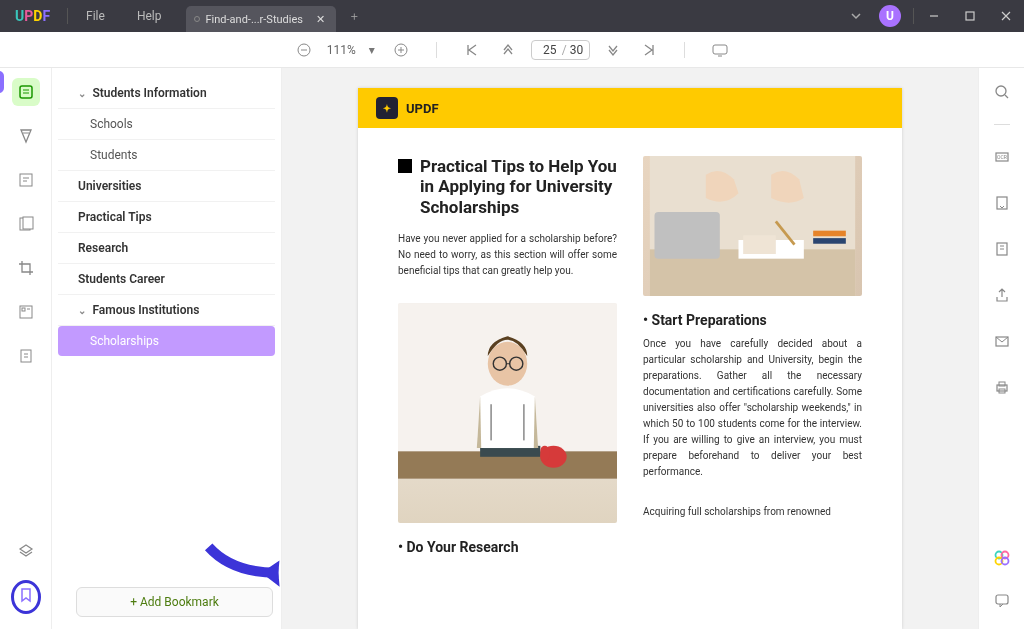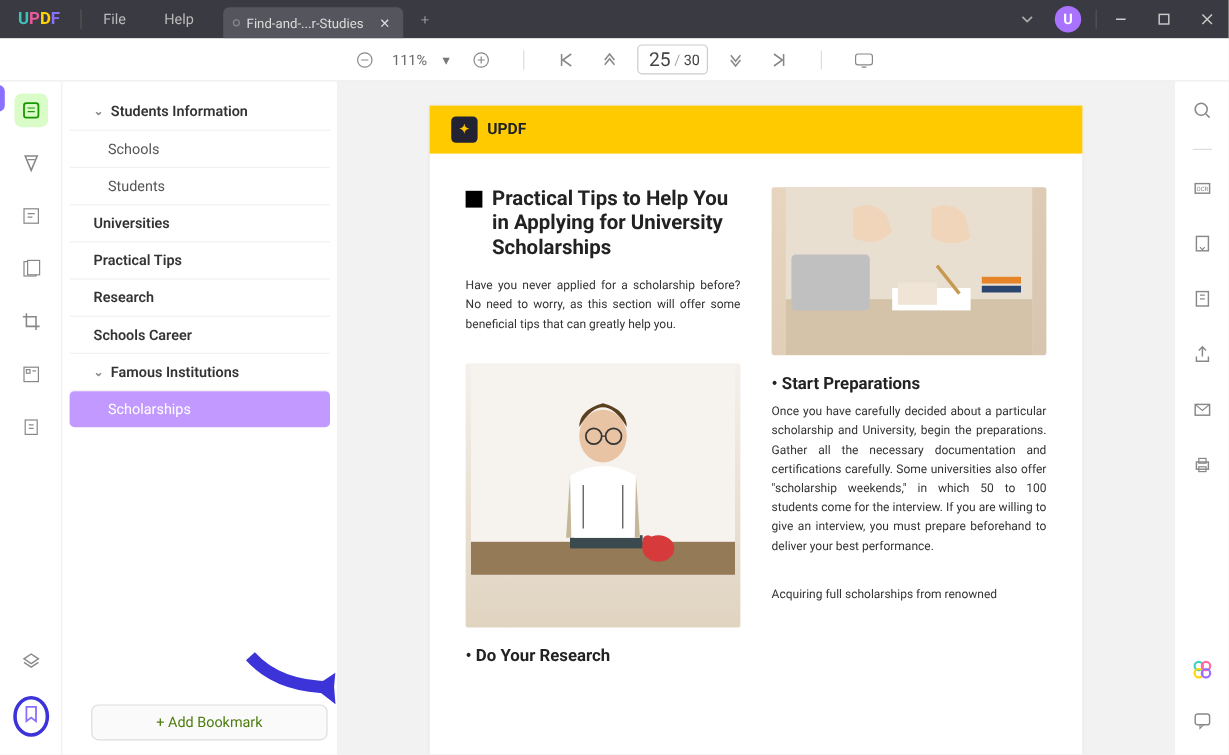--- a/index.html
+++ b/index.html
@@ -145,21 +145,21 @@
       padding: 2px 6px;
       font-size: 12px;
       display: flex;
       align-items: center;
       color: #444;
     }
     .page-input {
       width: 24px;
       border: none;
       text-align: center;
-      font-size: 16px;
+      font-size: 12px;
       color: #444;
     }
     .layout {
       display: flex;
       height: calc(100% - 68px);
     }
     .left-rail {
       width: 52px;
       background: #fff;
       border-right: 1px solid #eee;
@@ -284,21 +284,21 @@
       background: #223;
       border-radius: 4px;
       margin-right: 8px;
       display:flex;
       align-items:center;
       justify-content:center;
       color:#ffca00;
       font-size:10px;
     }
     .page-body {
-      padding: 28px 30px;
+      padding: 28px 40px;
       display: grid;
       grid-template-columns: 1fr 1fr;
       column-gap: 26px;
     }
     .col { }
     .h-title {
       display: flex;
       align-items: flex-start;
       gap: 8px;
     }
@@ -526,21 +526,21 @@
     <div class="tree-row bold lvl1">
         <span>Universities</span>
       </div>
     <div class="tree-row bold lvl1">
         <span>Practical Tips</span>
       </div>
     <div class="tree-row bold lvl1">
         <span>Research</span>
       </div>
     <div class="tree-row bold lvl1">
-        <span>Schools Career</span>
+        <span>Students Career</span>
       </div>
     <div class="tree-row bold lvl1">
       <span class="chev">⌄</span>
       <span>Famous Institutions</span>
     </div>
     <div class="tree-row lvl2 selected">
         <span>Scholarships</span>
       </div>
 
     <div class="arrow-callout">

